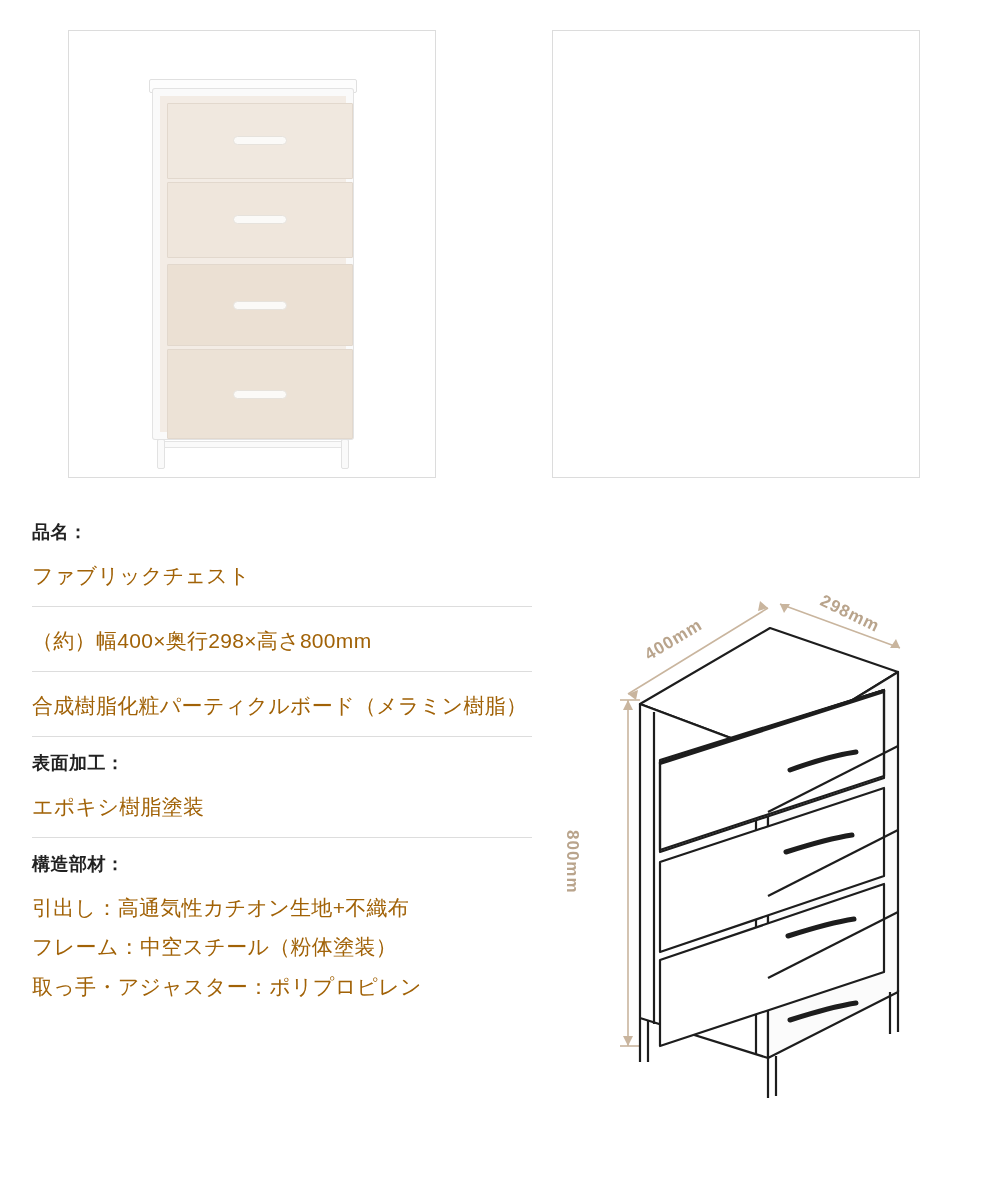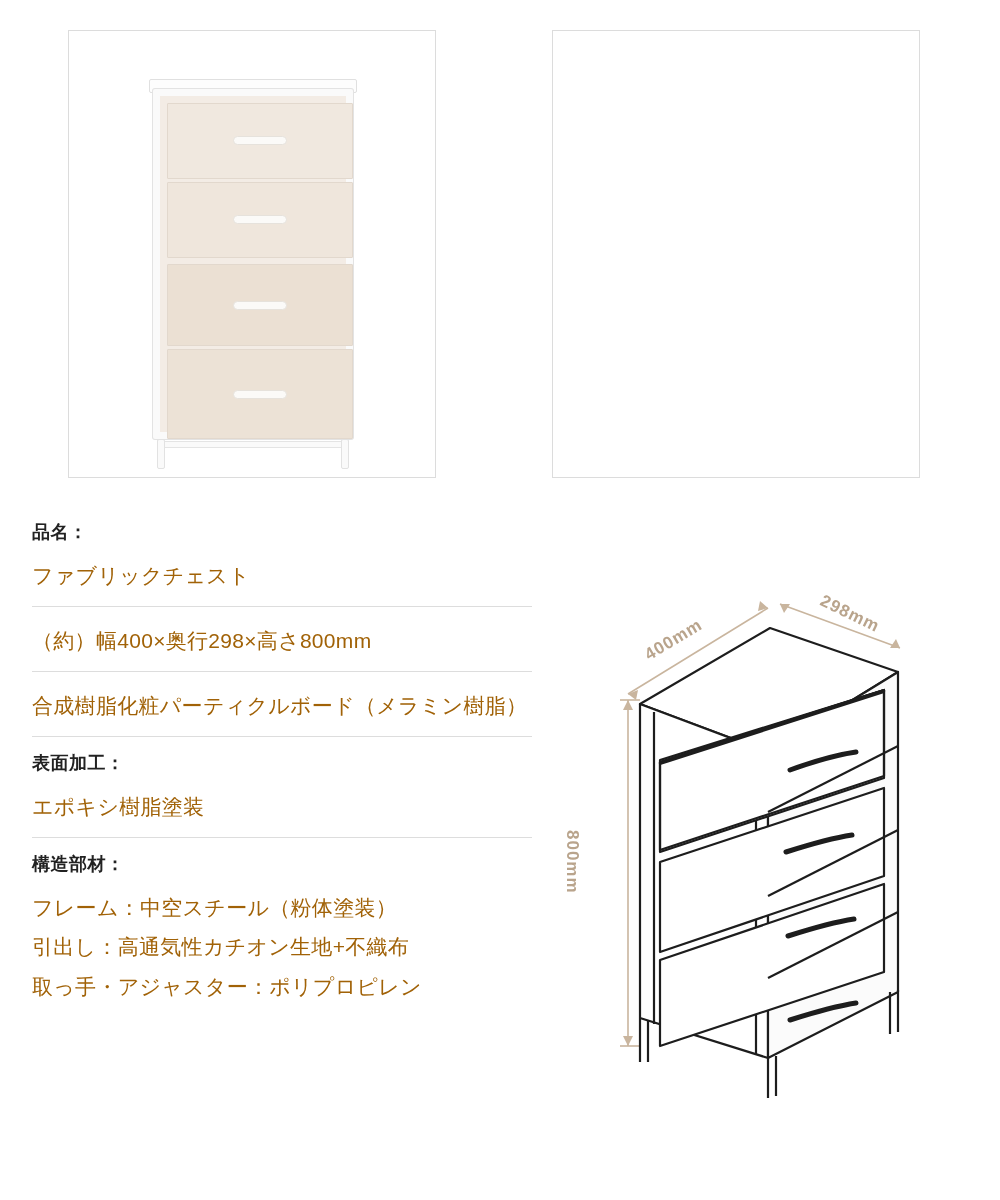--- a/index.html
+++ b/index.html
@@ -149,22 +149,22 @@
       <div class="spec-value">合成樹脂化粧パーティクルボード（メラミン樹脂）</div>
     </div>
 
     <div class="spec-block">
       <div class="spec-label">表面加工：</div>
       <div class="spec-value">エポキシ樹脂塗装</div>
     </div>
 
     <div class="spec-block">
       <div class="spec-label">構造部材：</div>
+      <div class="spec-value">引出し：高通気性カチオン生地+不織布</div>
       <div class="spec-value">フレーム：中空スチール（粉体塗装）</div>
-      <div class="spec-value">引出し：高通気性カチオン生地+不織布</div>
       <div class="spec-value">取っ手・アジャスター：ポリプロピレン</div>
     </div>
 
   </div>
 
   <svg class="diagram-svg" width="1000" height="1200">
 
     <g stroke="#c9b59e" stroke-width="1.6" fill="none">
 
       <line x1="628" y1="694" x2="768" y2="608"></line>

